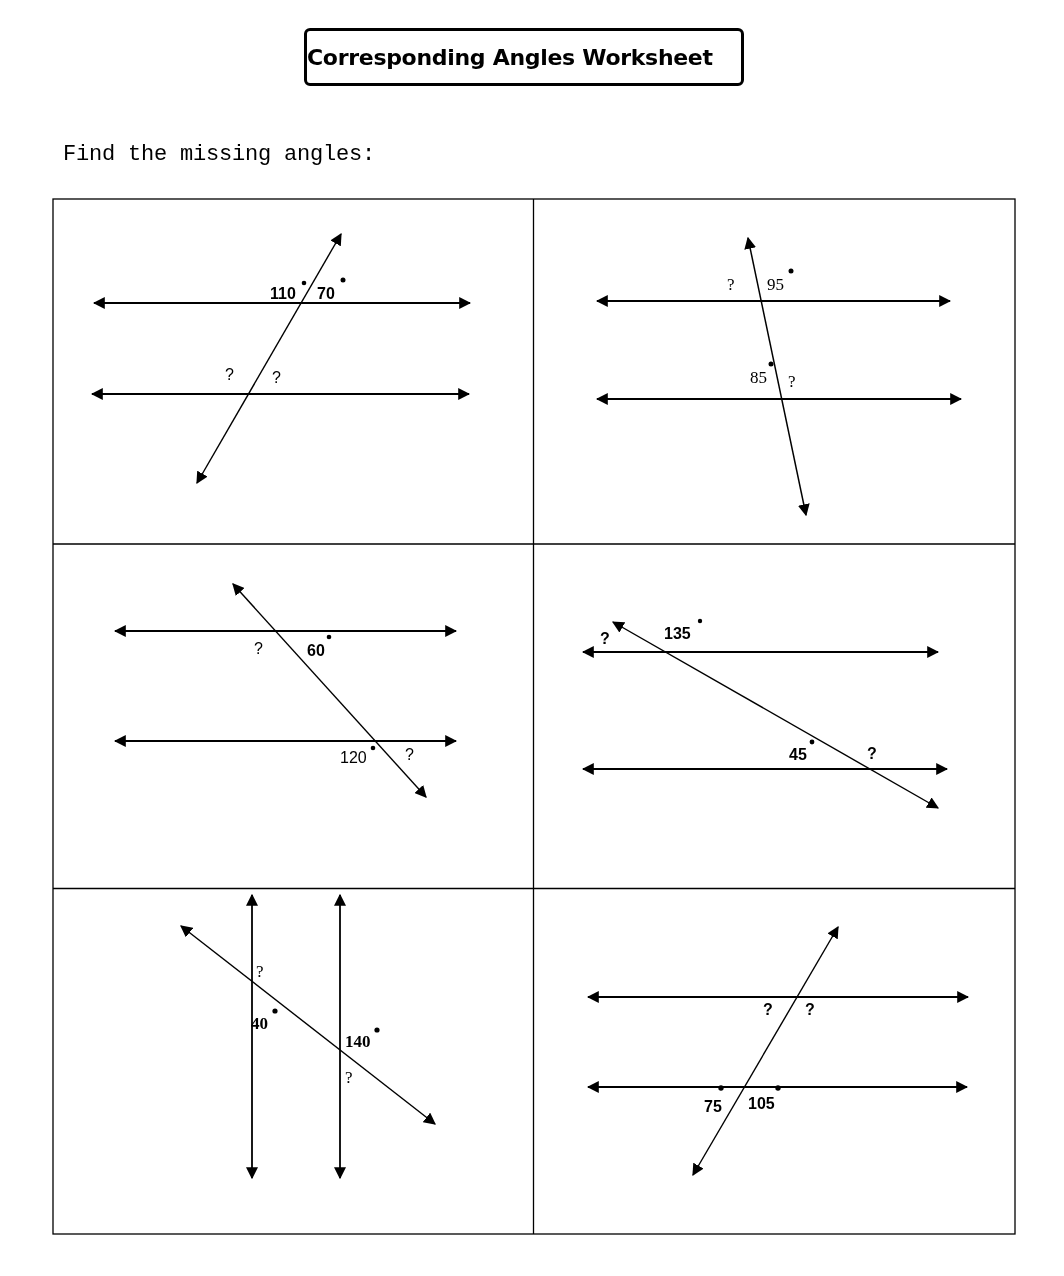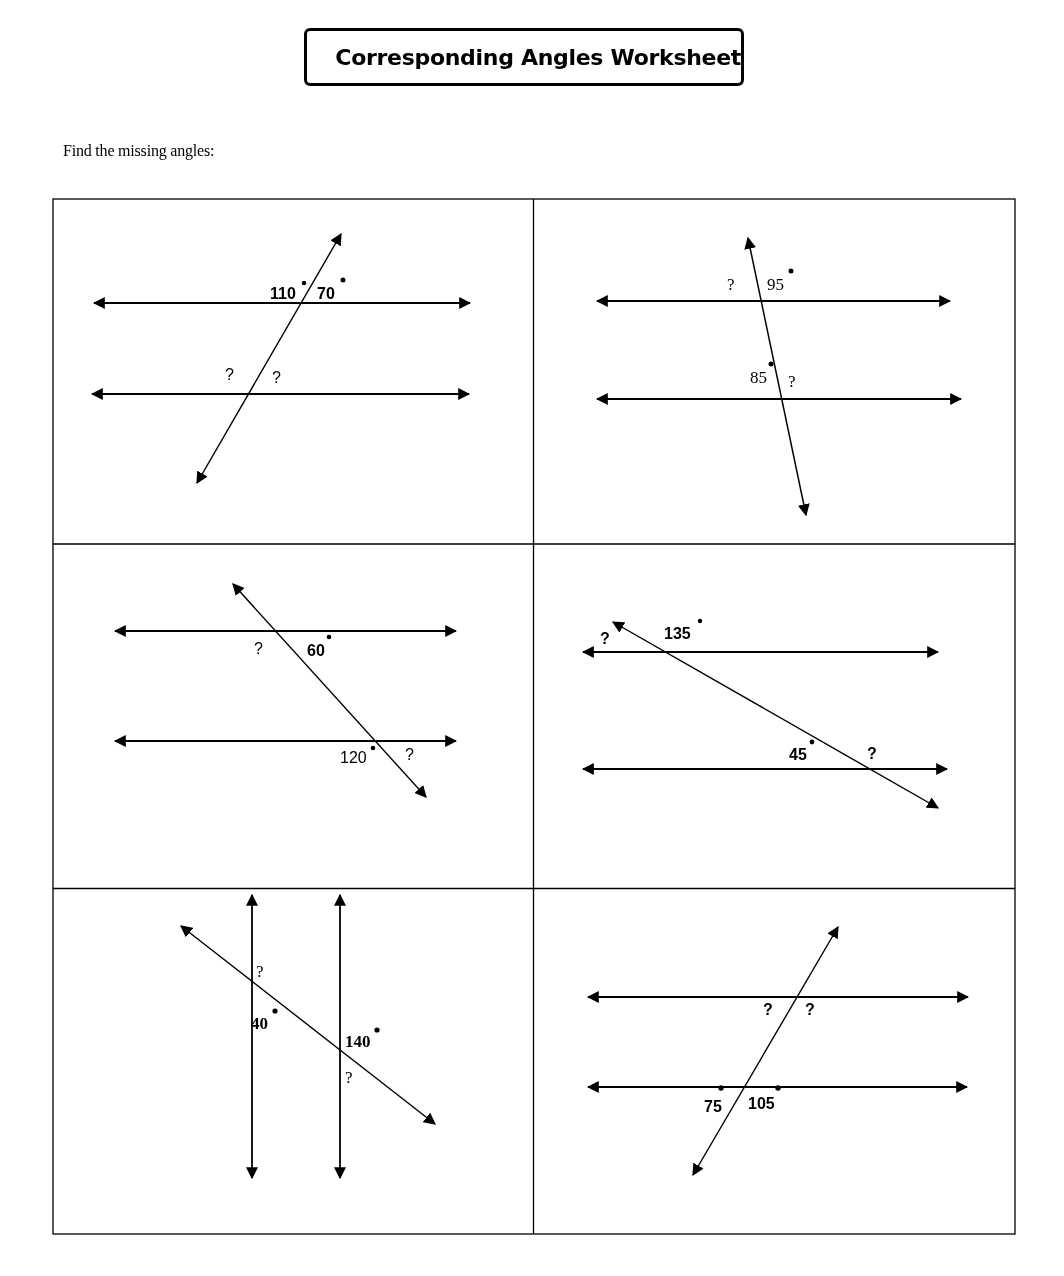--- a/index.html
+++ b/index.html
@@ -1,25 +1,25 @@
 <!DOCTYPE html>
 <html><head>
 <meta charset="utf-8">
 <style>
   html, body { margin:0; padding:0; background:#ffffff; }
   body { width:1064px; height:1276px; position:relative; overflow:hidden; font-family:"Liberation Sans", sans-serif; color:#000; }
   .title-box {
     position:absolute; left:304px; top:28px; width:440px; height:58px;
     border:3px solid #000; border-radius:6px; box-sizing:border-box;
-    display:flex; align-items:center; justify-content:flex-end;
+    display:flex; align-items:center; justify-content:flex-start;
     font-family:"DejaVu Sans", sans-serif; font-weight:bold; font-size:22px; letter-spacing:-0.3px;
   }
   .instructions {
     position:absolute; left:63px; top:142px;
-    font-family:Liberation Serif, serif; font-size:16px; letter-spacing:-0.2px;
+    font-family:Liberation Mono, monospace; font-size:22px; letter-spacing:-0.2px;
   }
   #diagram { position:absolute; left:0; top:0; }
   .lbl { font-family:"Liberation Sans", sans-serif; font-size:16px; fill:#000; }
   .lbl-serif { font-family:"Liberation Serif", serif; font-size:17px; fill:#000; }
   .lbl-b { font-weight:bold; }
 </style>
 </head>
 <body>
 
 <div class="title-box">

